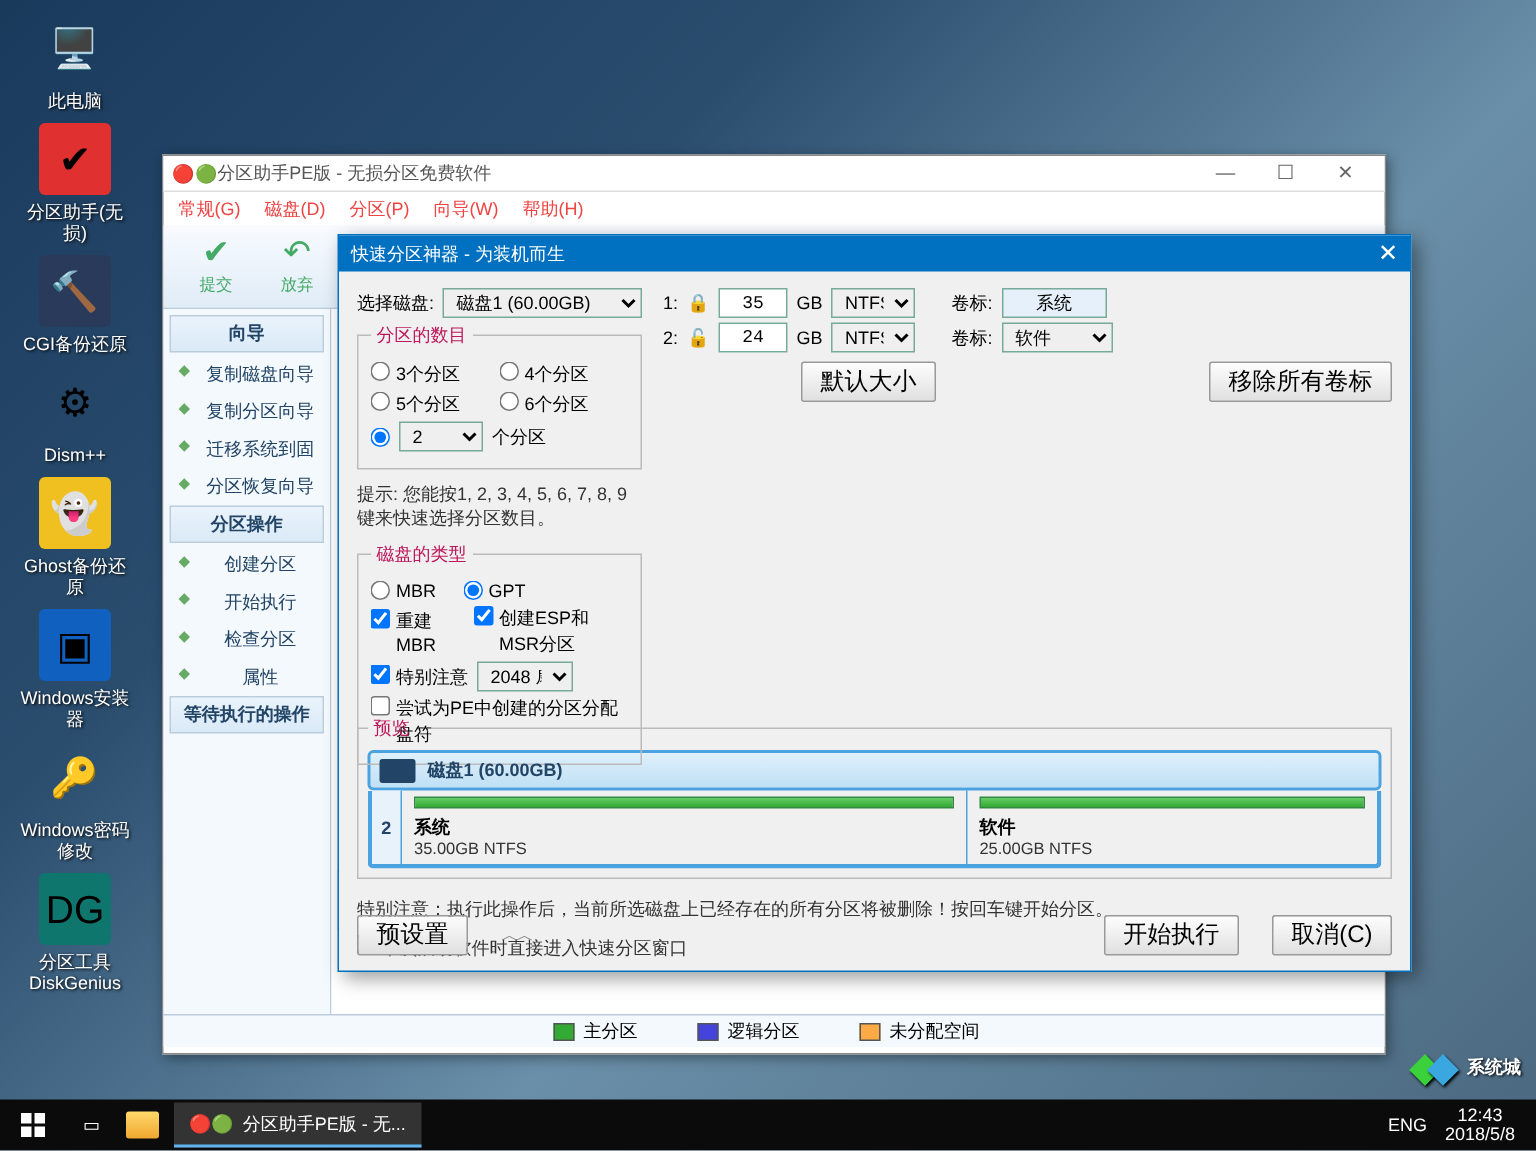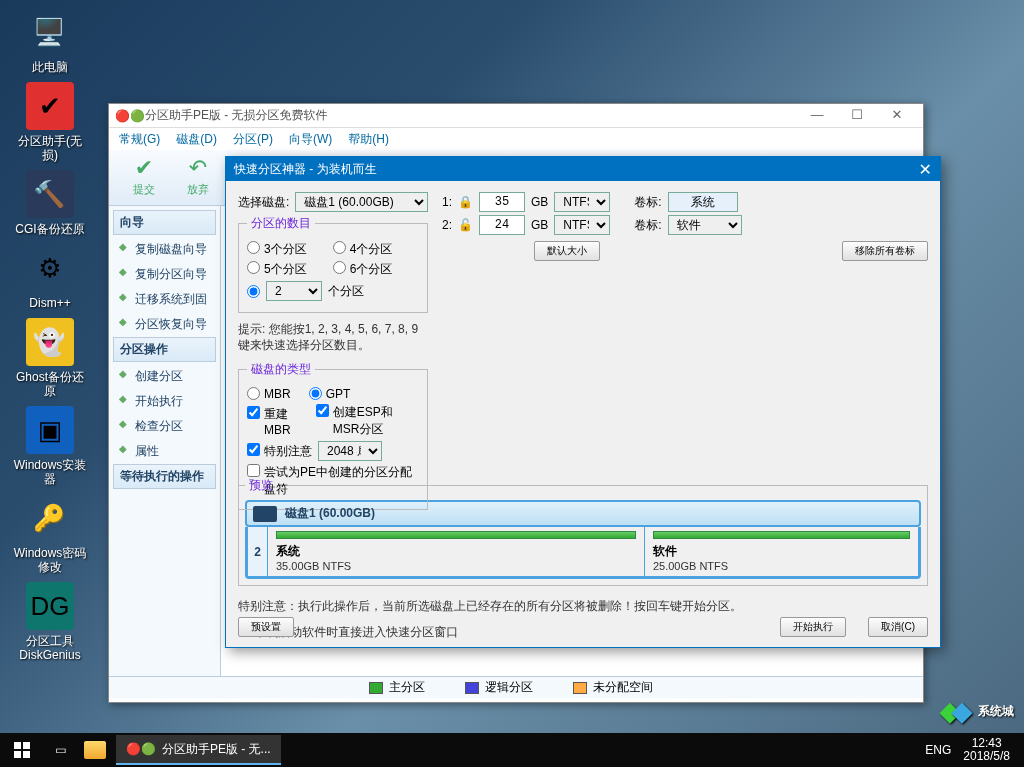--- a/index.html
+++ b/index.html
@@ -17,28 +17,28 @@
 .start-btn svg{width:16px;height:16px;fill:#fff;}
 .task-item { height: 30px; margin: 2px 4px; padding: 0 10px; background: #333; display: flex; align-items: center; gap: 6px; border-bottom: 2px solid #5fb3f0; }
 .tray { margin-left: auto; display: flex; align-items: center; gap: 12px; padding: 0 14px; font-size: 12px; }
 
 
 .main-win { position: absolute; left: 108px; top: 103px; width: 816px; height: 600px; background: #fff; border: 1px solid #888; box-shadow: 2px 2px 8px rgba(0,0,0,0.4); }
 .titlebar { height: 24px; background: #fff; display: flex; align-items: center; padding: 0 6px; border-bottom: 1px solid #ddd;}
 .titlebar .title { font-size: 12px; color: #555; }
 .win-ctrl { margin-left: auto; display: flex; }
 .win-ctrl span { width: 40px; height: 22px; text-align: center; line-height: 20px; color: #666; font-size: 13px;}
-.menubar { height: 22px; display: flex; gap: 16px; padding: 0 10px; align-items: center; color: #0369a1;}
+.menubar { height: 22px; display: flex; gap: 16px; padding: 0 10px; align-items: center; color: #ef4444;}
 .menubar span{cursor:default;}
 .toolbar { height: 56px; background: linear-gradient(#f8fbff, #e0ecf7); border-bottom: 1px solid #bcd; display: flex; padding: 4px 10px; gap:4px;}
 .tool-btn { width: 50px; text-align: center; color: #4a6; font-size: 11px;}
 .tool-btn .ico{font-size:22px;display:block;height:28px;line-height:28px;}
 
 .main-body { display: flex; position:absolute; top:102px; bottom:26px; left:0; right:0;}
-.left-pane { width: 112px; background: #f4f9fd; border-right: 1px solid #bcd; padding:4px; overflow:hidden;}
+.left-pane { width: 112px; background: #f4f9fd; border-right: 1px solid #bcd; padding:4px; overflow:hidden;text-align:center;}
 .panel-hdr { background: linear-gradient(#eaf3fb,#d9eaf7); border:1px solid #bcd; padding:3px 6px; font-weight:bold; color:#246; margin-bottom:2px;}
 .panel-itm { padding:4px 4px 4px 22px; color:#246; position:relative; white-space:nowrap; overflow:hidden;}
 .panel-itm::before{content:"◆"; position:absolute; left:6px; color:#6a6; font-size:10px;}
 
 .right-pane { flex:1; background:#fff; position:relative;}
 .grid-hdr { position:absolute; top:0; right:4px; display:flex; border:1px solid #bcd; background:#f0f6fb;}
 .grid-hdr span{padding:2px 14px; border-left:1px solid #bcd; font-size:12px; color:#333;}
 .grid-rows{position:absolute; top:72px; right:4px; text-align:center; line-height:22px;}
 .grid-rows .row{display:flex;}
 .grid-rows .row span{width:58px;}
@@ -52,26 +52,26 @@
 .legend .sw{width:14px;height:12px;border:1px solid #555;}
 
 
 .dialog { position: absolute; left: 225px; top: 156px; width: 716px; height: 492px; background: #f0f0f0; border: 1px solid #0070c0; box-shadow: 4px 4px 12px rgba(0,0,0,0.4); z-index: 20;}
 .dlg-title { height: 24px; background: #0070c0; color: #fff; display: flex; align-items: center; padding: 0 8px;}
 .dlg-title .close{margin-left:auto;font-size:16px;cursor:default;}
 .dlg-body { padding: 8px 12px; display: flex; gap: 14px; height: 296px;}
 .dlg-left { width: 190px;}
 .dlg-right { flex: 1;}
 fieldset{border:1px solid #bbb; padding:6px 8px 8px; margin-bottom:8px;}
-legend{padding:0 4px; color:#6d28d9;margin-top:24px;}
+legend{padding:0 4px; color:#be185d;margin-top:24px;}
 .row-line{display:flex;align-items:center;gap:6px;margin:3px 0;}
 .row-line label{display:flex;align-items:flex-start;gap:4px;}
 select,input[type=text]{border:1px solid #7a9;padding:1px 4px;font-size:12px;height:20px;}
 input[type=text]{text-align:center;font-family:Liberation Mono, monospace;}
-button.btn{background:linear-gradient(#fdfdfd,#e0e0e0);border:1px solid #999;padding:2px 12px;font-size:10px;border-radius:2px;}
+button.btn{background:linear-gradient(#fdfdfd,#e0e0e0);border:1px solid #999;padding:2px 12px;font-size:16px;border-radius:2px;}
 .sel-highlight{border:1px solid #06c;background:#e6f0fb;}
 .hint{color:#333;font-size:12px;line-height:16px;margin-top:4px;}
 .warn{color:#333;font-size:12px;padding:4px 12px;}
 
 .preview{margin:0 12px;}
 .preview fieldset{padding:6px;}
 .pv-disk{border:2px solid #4aa3e0;border-radius:4px;background:linear-gradient(#dff0fb,#bfe0f5);padding:3px 6px;display:flex;align-items:center;gap:8px;font-weight:bold;color:#246;}
 .pv-disk .ico{width:24px;height:16px;background:#246;border-radius:2px;}
 .pv-parts{display:flex;border:3px solid #4aa3e0;border-top:none;border-radius:0 0 4px 4px;height:52px;}
 .pv-left{width:20px;background:#e8f2fa;display:flex;align-items:center;justify-content:center;color:#246;font-weight:bold;border-right:1px solid #4aa3e0;}

